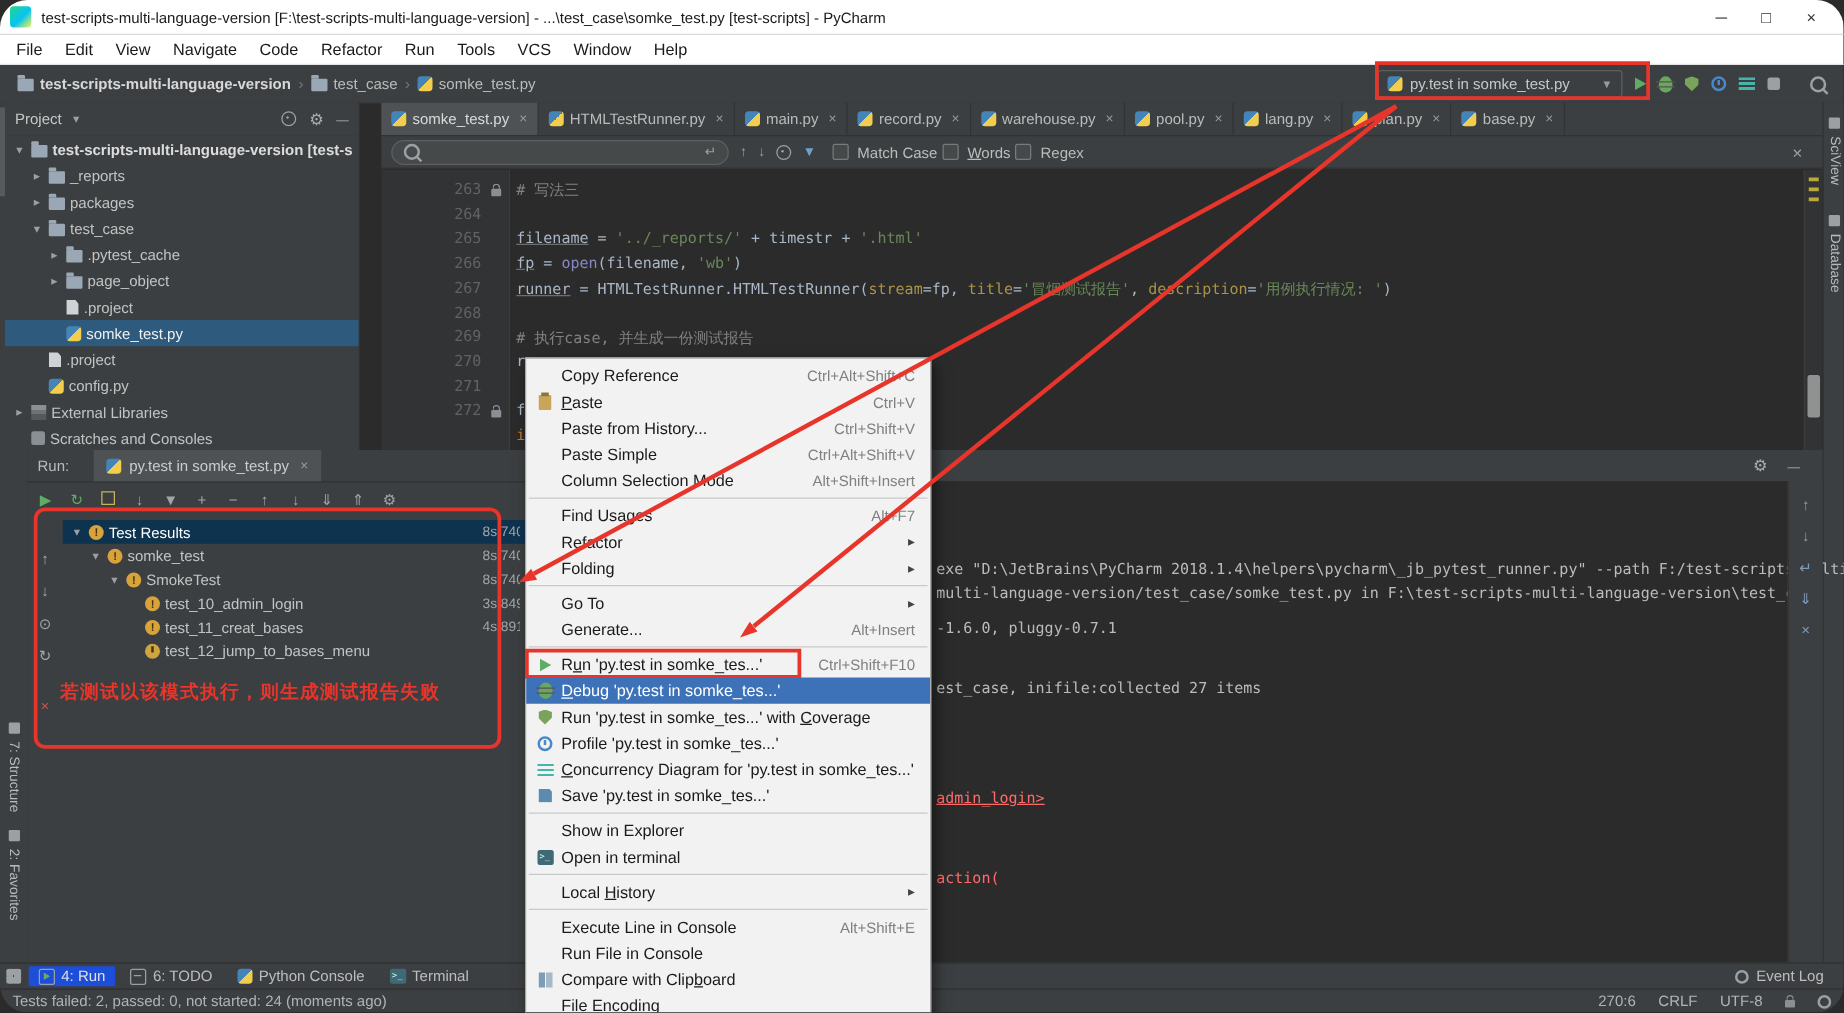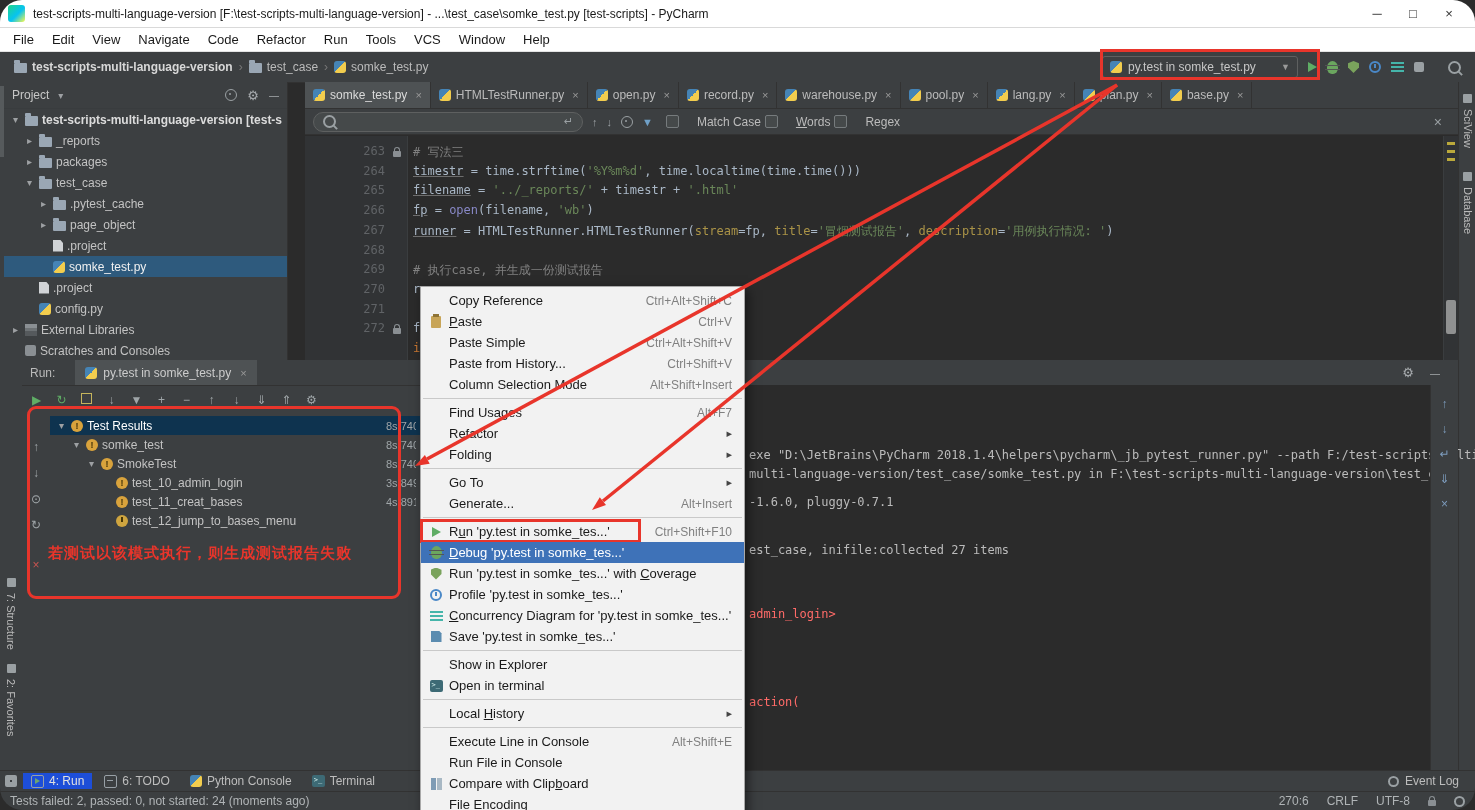--- a/index.html
+++ b/index.html
@@ -94,21 +94,21 @@
   .etabs{height:26px;background:#3c3f41;display:flex;align-items:stretch;border-bottom:1px solid #323232;overflow:hidden}
   .tab{display:flex;align-items:center;gap:5px;padding:0 8px;border-right:1px solid #323232;color:#bbb;white-space:nowrap}
   .tab.active{background:#4e5254;color:#dadada}
   .tab-close{color:#9a9a9a;font-size:11px;margin-left:3px}
   .findbar{position:absolute;left:0;top:27px;width:100%;height:26px;background:#3c3f41;border-bottom:1px solid #323232;
            display:flex;align-items:center;gap:9px;padding:0 8px;box-sizing:border-box}
   .search-field{width:250px;height:18px;background:#45494a;border:1px solid #5e6060;border-radius:10px;
                 display:flex;align-items:center;gap:7px;padding:0 9px}
   .search-input{flex:1;background:transparent;border:none;outline:none;color:#ddd;font:12px "Liberation Sans",sans-serif;min-width:10px}
   .fb-glyph{color:#9aa0a3;font-size:11px}
-  .cb-wrap{display:flex;align-items:center;gap:18px;color:#bcbcbc;margin-left:4px}
+  .cb-wrap{display:flex;align-items:center;gap:7px;color:#bcbcbc;margin-left:4px}
   .cb{width:11px;height:11px;border:1px solid #767b7d;background:#45494a;border-radius:2px;flex:none}
   .mn{text-decoration:underline}
   .fb-close{margin-left:auto;color:#9aa0a3;font-size:14px;padding-right:8px}
   .ebody{position:absolute;left:0;top:54px;width:100%;height:224px;background:#2b2b2b;overflow:hidden}
   .gutter{position:absolute;left:0;top:0;width:102px;height:100%;background:#313335;border-right:1px solid #3a3d3f}
   .c-row{position:absolute;left:0;width:100%;height:20px}
   .lnum{position:absolute;left:0;width:80px;text-align:right;color:#606366;font:12px "DejaVu Sans Mono",monospace;top:2px}
   .c-row .ic-lock{position:absolute;left:88px;top:5px}
   .code{position:absolute;left:108px;top:2px;font:12px "DejaVu Sans Mono",monospace;color:#a9b7c6;white-space:pre}
   .seg.str{color:#6a8759}.seg.com{color:#808080}.seg.bi{color:#8888c6}.seg.pm{color:#aa9347}.seg.kw{color:#cc7832}
@@ -329,21 +329,21 @@
           <span class="tab-label">somke_test.py</span>
           <span class="tab-close">×</span>
         </div>
         <div class="tab">
           <span class="ic ic-python"></span>
           <span class="tab-label">HTMLTestRunner.py</span>
           <span class="tab-close">×</span>
         </div>
         <div class="tab">
           <span class="ic ic-python"></span>
-          <span class="tab-label">open.py</span>
+          <span class="tab-label">main.py</span>
           <span class="tab-close">×</span>
         </div>
         <div class="tab">
           <span class="ic ic-python"></span>
           <span class="tab-label">record.py</span>
           <span class="tab-close">×</span>
         </div>
         <div class="tab">
           <span class="ic ic-python"></span>
           <span class="tab-label">warehouse.py</span>
@@ -399,21 +399,20 @@
     <div class="ebody">
       <div class="gutter"></div>
       <div id="codelines">
           <div class="c-row" style="top: 6px;">
             <span class="lnum">263</span>
             <span class="ic ic-lock"></span>
             <span class="code"><span class="seg com"># 写法三</span></span>
           </div>
           <div class="c-row" style="top: 25.7px;">
             <span class="lnum">264</span>
-            <span class="code"><span class="seg u">timestr</span><span class="seg "> = time.strftime(</span><span class="seg str">'%Y%m%d'</span><span class="seg ">, time.localtime(time.time()))</span></span>
           </div>
           <div class="c-row" style="top: 45.4px;">
             <span class="lnum">265</span>
             <span class="code"><span class="seg u">filename</span><span class="seg "> = </span><span class="seg str">'../_reports/'</span><span class="seg "> + timestr + </span><span class="seg str">'.html'</span></span>
           </div>
           <div class="c-row" style="top: 65.1px;">
             <span class="lnum">266</span>
             <span class="code"><span class="seg u">fp</span><span class="seg "> = </span><span class="seg bi">open</span><span class="seg ">(filename, </span><span class="seg str">'wb'</span><span class="seg ">)</span></span>
           </div>
           <div class="c-row" style="top: 84.8px;">
@@ -527,21 +526,21 @@
           <span class="rt-time"></span>
         </div>
       </div>
     <div class="rp-annotation">若测试以该模式执行，则生成测试报告失败</div>
     <div class="console">
       <div id="consolelines">
           <div class="con-line" style="top: 63px;">exe "D:\JetBrains\PyCharm 2018.1.4\helpers\pycharm\_jb_pytest_runner.py" --path F:/test-scripts-multi-language-ve</div>
           <div class="con-line" style="top: 82px;">multi-language-version/test_case/somke_test.py in F:\test-scripts-multi-language-version\test_case</div>
           <div class="con-line" style="top: 110px;">-1.6.0, pluggy-0.7.1</div>
           <div class="con-line" style="top: 158px;">est_case, inifile:collected 27 items</div>
-          <div class="con-line err" style="top: 222px;">admin_login&gt;</div>
+          <div class="con-line err" style="top: 246px; text-decoration: underline;">admin_login&gt;</div>
           <div class="con-line err" style="top: 310px;">action(</div>
         </div>
     </div>
     <div class="con-side" id="conside">
         <span class="cs-ic">↑</span>
         <span class="cs-ic">↓</span>
         <span class="cs-ic">↵</span>
         <span class="cs-ic">⇓</span>
         <span class="cs-ic">×</span>
       </div>
@@ -555,27 +554,27 @@
       </div>
       <div class="cm-item">
         <span class="cm-ic">
           <span class="ic ic-paste"></span>
         </span>
         <span class="cm-label"><span></span><span class="mn">P</span><span>aste</span></span>
         <span class="cm-sc">Ctrl+V</span>
       </div>
       <div class="cm-item">
         <span class="cm-ic"></span>
+        <span class="cm-label">Paste from History...</span>
+        <span class="cm-sc">Ctrl+Shift+V</span>
+      </div>
+      <div class="cm-item">
+        <span class="cm-ic"></span>
         <span class="cm-label">Paste Simple</span>
         <span class="cm-sc">Ctrl+Alt+Shift+V</span>
-      </div>
-      <div class="cm-item">
-        <span class="cm-ic"></span>
-        <span class="cm-label">Paste from History...</span>
-        <span class="cm-sc">Ctrl+Shift+V</span>
       </div>
       <div class="cm-item">
         <span class="cm-ic"></span>
         <span class="cm-label">Column Selection Mode</span>
         <span class="cm-sc">Alt+Shift+Insert</span>
       </div>
       <div class="cm-sep"></div>
       <div class="cm-item">
         <span class="cm-ic"></span>
         <span class="cm-label">Find Usages</span>

